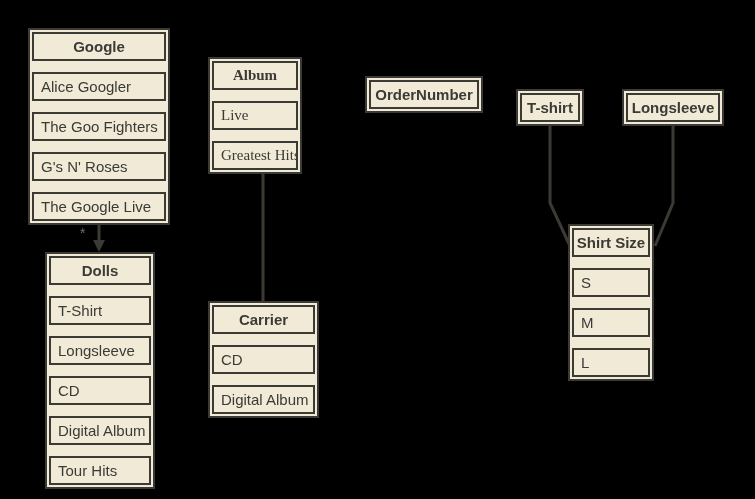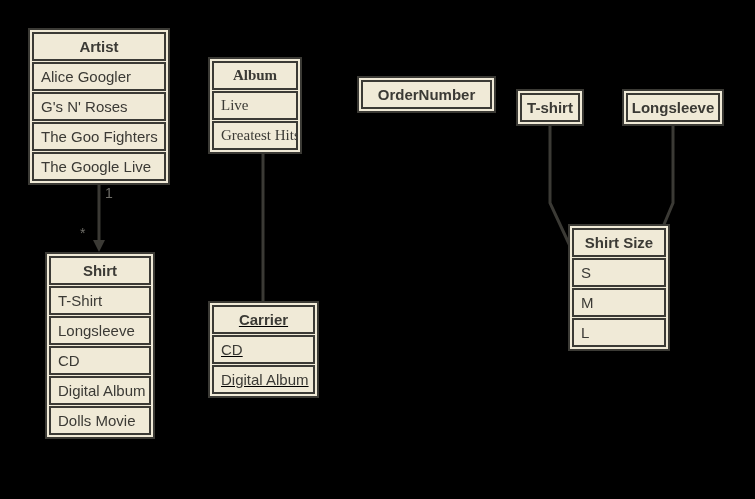--- a/index.html
+++ b/index.html
@@ -33,21 +33,21 @@
   .cell {
     box-sizing: border-box;
     height: 29px;
     border: 2px solid var(--line);
     background: var(--fill);
     display: flex;
     align-items: center;
     padding: 0 7px;
     font-size: 15px;
     color: var(--text);
-    margin-top: 1px;
+    margin-top: 11px;
     white-space: nowrap;
     overflow: hidden;
   }
   .cell:first-child { margin-top: 0; }
   .cell.header {
     font-weight: bold;
     justify-content: center;
   }
   .edge-label {
     position: absolute;
@@ -71,53 +71,53 @@
     <path d="M550,124 L550,203 L570,246" stroke="#3b3a35" stroke-width="3" fill="none"></path>
 
     <path d="M673,124 L673,203 L655,246" stroke="#3b3a35" stroke-width="3" fill="none"></path>
   </svg>
 
   <span class="edge-label" style="left:105px; top:186px;">1</span>
   <span class="edge-label" style="left:80px; top:226px;">*</span>
 
   <div id="entities">
       <div class="entity" style="left: 28px; top: 28px; width: 142px;">
-        <div class="cell header">Artist</div>
+        <div class="cell header">Google</div>
         <div class="cell">Alice Googler</div>
+        <div class="cell">The Goo Fighters</div>
         <div class="cell">G's N' Roses</div>
-        <div class="cell">The Goo Fighters</div>
         <div class="cell">The Google Live</div>
       </div>
       <div class="entity" style="left: 208px; top: 57px; width: 94px; font-family: Liberation Serif, serif;">
         <div class="cell header">Album</div>
         <div class="cell">Live</div>
         <div class="cell">Greatest Hits</div>
       </div>
-      <div class="entity" style="left: 357px; top: 76px; width: 139px;">
+      <div class="entity" style="left: 365px; top: 76px; width: 118px;">
         <div class="cell header">OrderNumber</div>
       </div>
       <div class="entity" style="left: 516px; top: 89px; width: 68px;">
         <div class="cell header">T-shirt</div>
       </div>
       <div class="entity" style="left: 622px; top: 89px; width: 102px;">
         <div class="cell header">Longsleeve</div>
       </div>
       <div class="entity" style="left: 45px; top: 252px; width: 110px;">
-        <div class="cell header">Shirt</div>
+        <div class="cell header">Dolls</div>
         <div class="cell">T-Shirt</div>
         <div class="cell">Longsleeve</div>
         <div class="cell">CD</div>
         <div class="cell">Digital Album</div>
-        <div class="cell">Dolls Movie</div>
+        <div class="cell">Tour Hits</div>
       </div>
-      <div class="entity" style="left: 208px; top: 301px; width: 111px; text-decoration: underline;">
+      <div class="entity" style="left: 208px; top: 301px; width: 111px;">
         <div class="cell header">Carrier</div>
         <div class="cell">CD</div>
         <div class="cell">Digital Album</div>
       </div>
-      <div class="entity" style="left: 568px; top: 224px; width: 102px;">
+      <div class="entity" style="left: 568px; top: 224px; width: 86px;">
         <div class="cell header">Shirt Size</div>
         <div class="cell">S</div>
         <div class="cell">M</div>
         <div class="cell">L</div>
       </div>
     </div>
 </div>
 
 </body></html>

